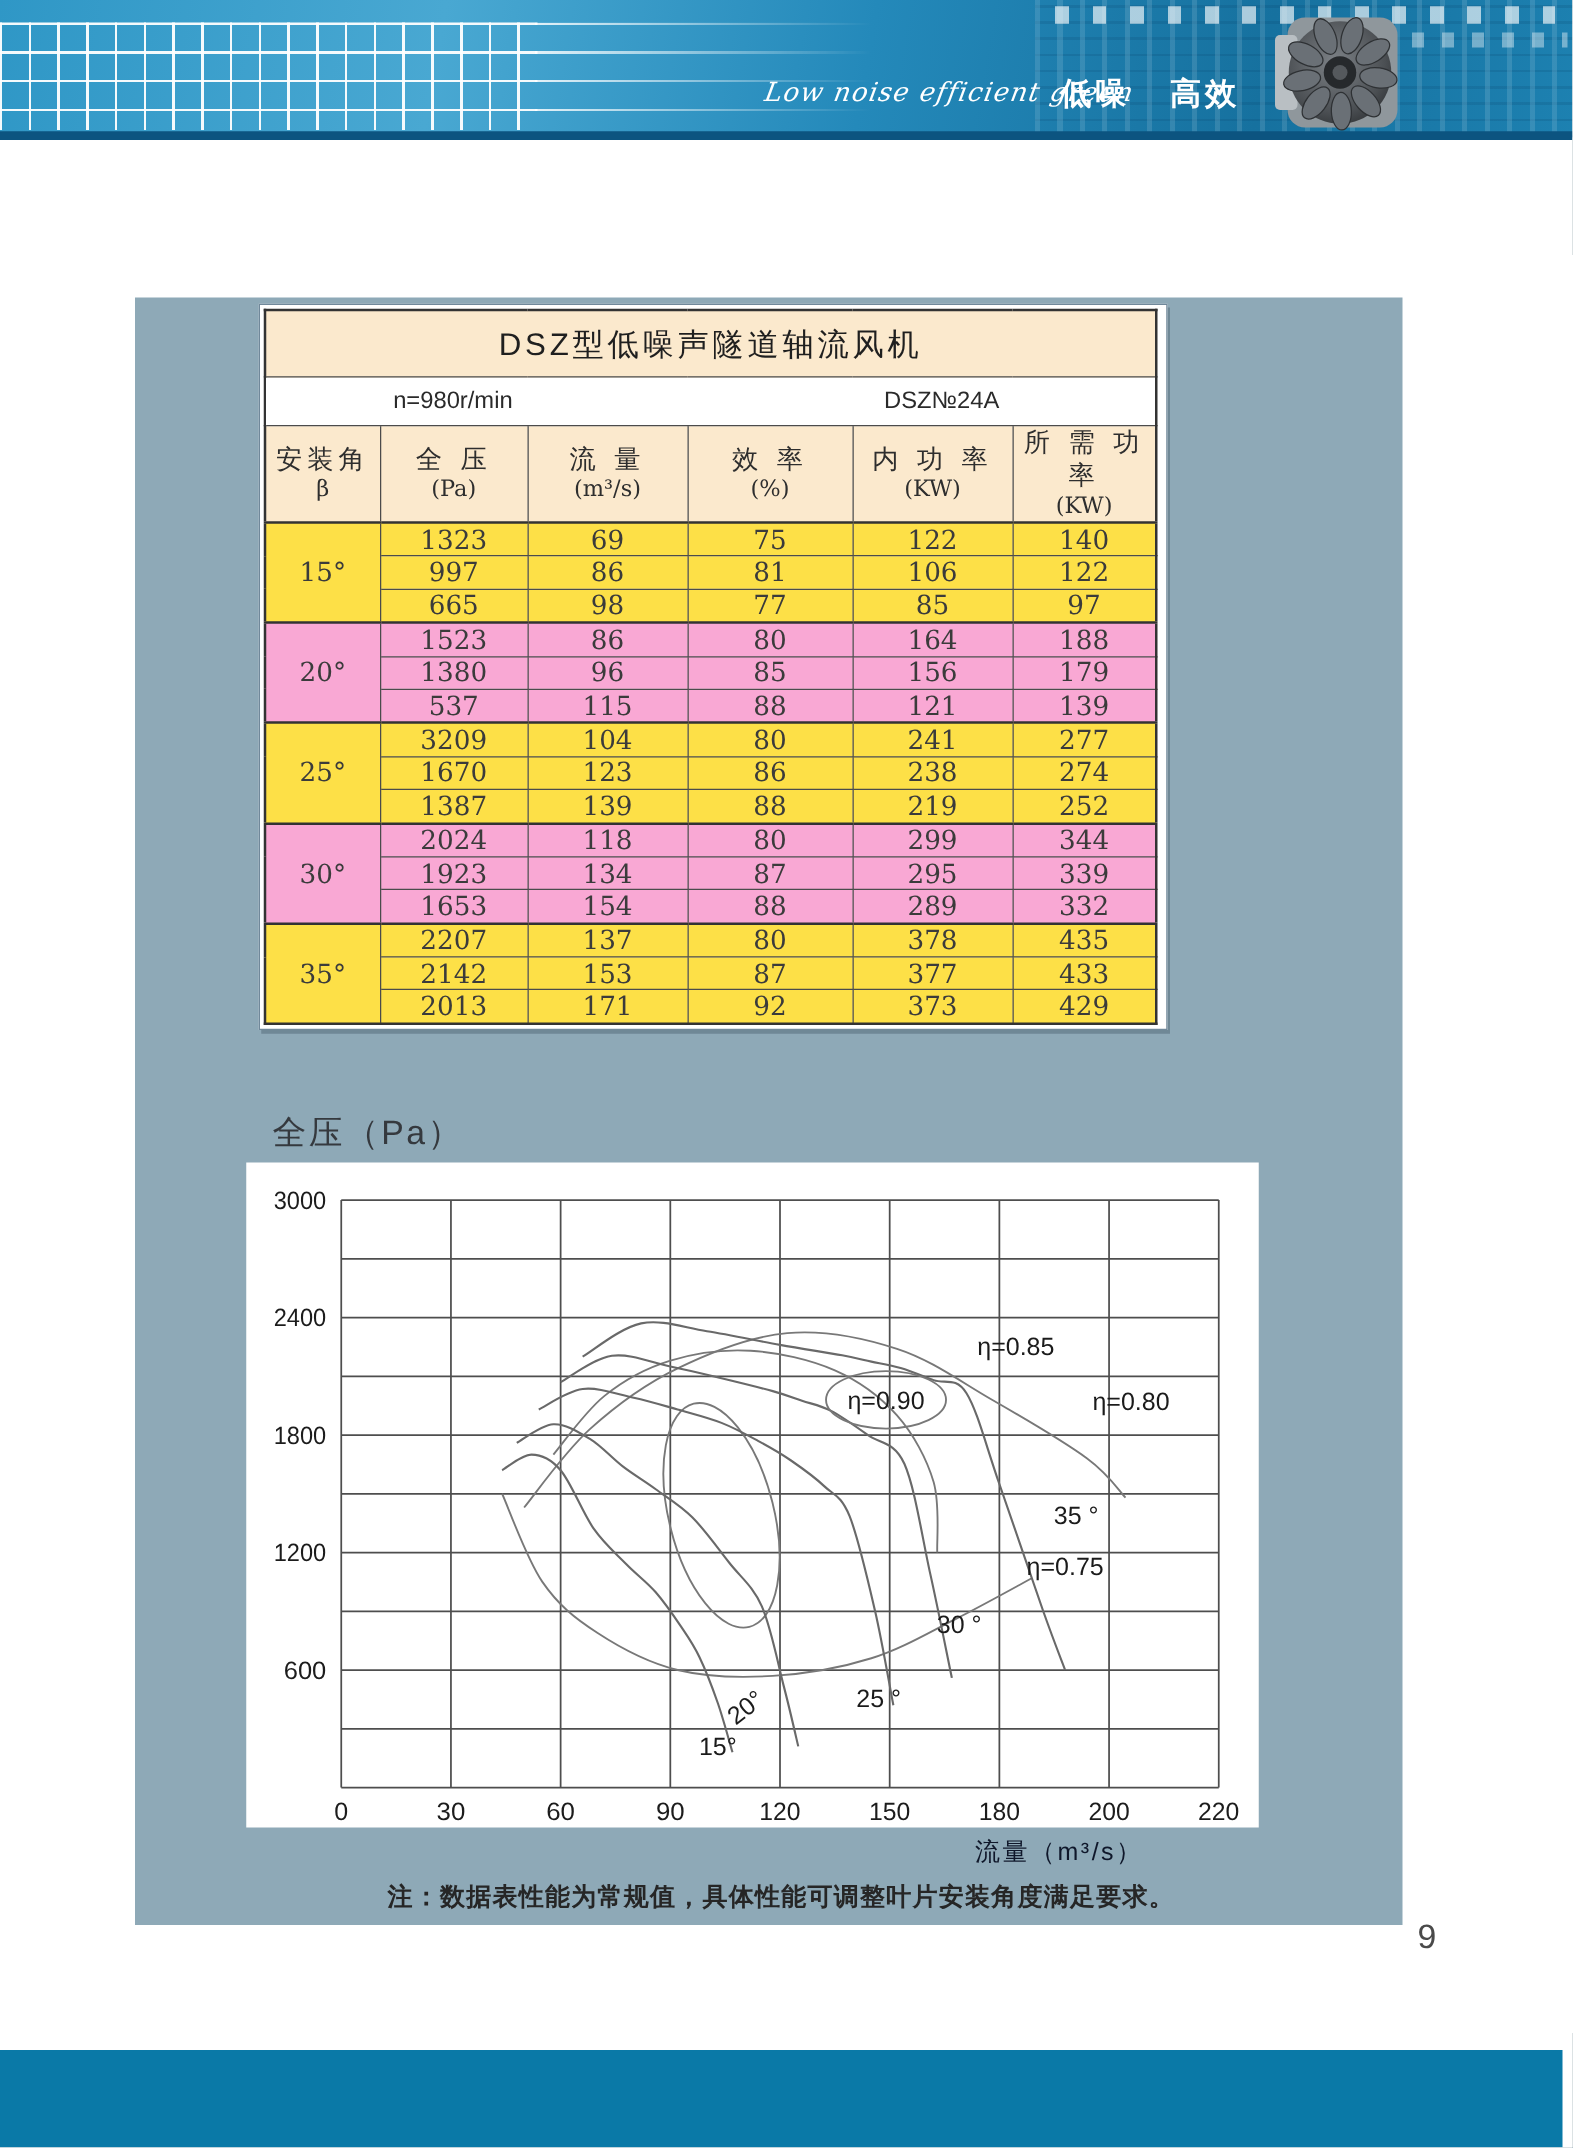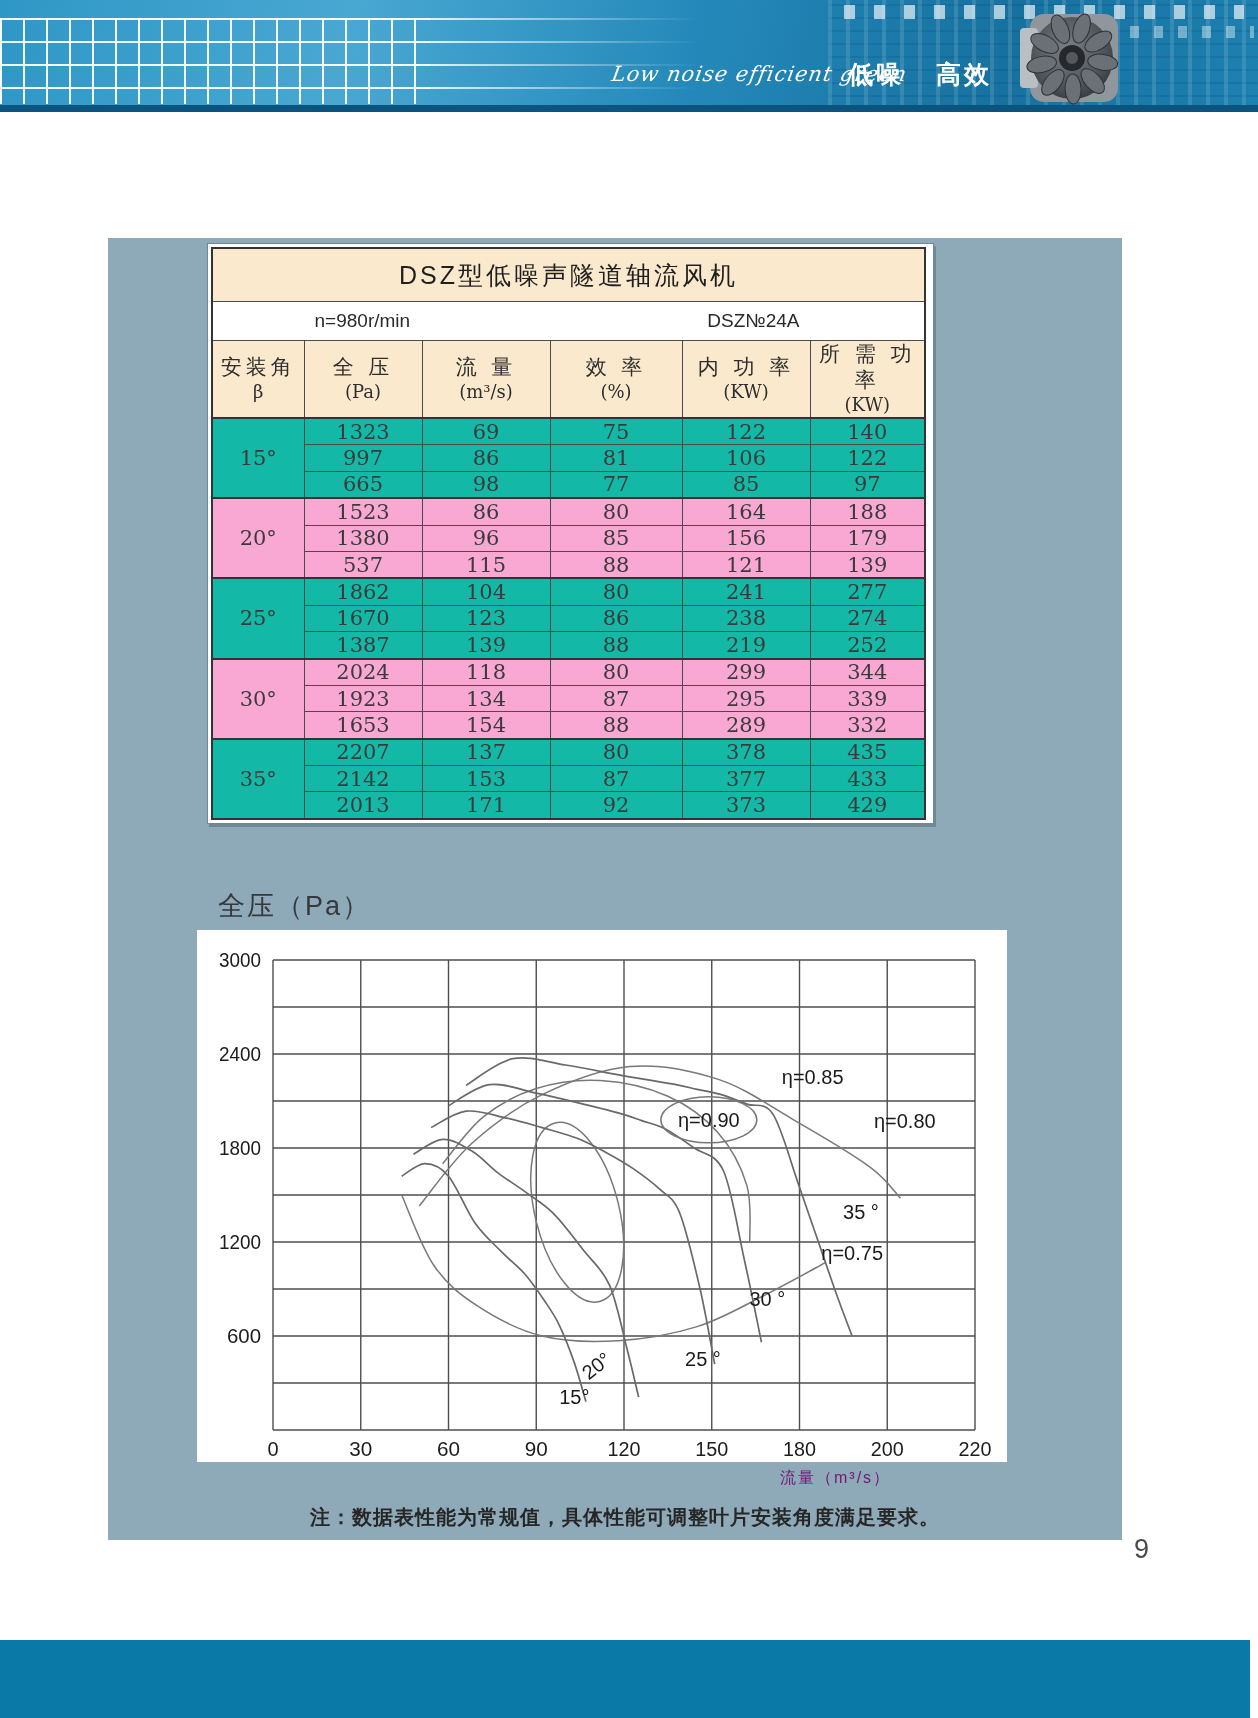--- a/index.html
+++ b/index.html
@@ -43,30 +43,30 @@
   tr.title-row td{background:#fbe9cd;height:52px;font-size:25px;letter-spacing:3px;color:#1f1f1f;
                font-family:"Liberation Sans",sans-serif;}
   tr.sub-row td{background:#ffffff;height:38px;font-size:19px;color:#2a2a2a;position:relative;}
   tr.sub-row .speed{position:absolute;left:21%;top:50%;transform:translate(-50%,-50%);white-space:nowrap;}
   tr.sub-row .model{position:absolute;left:76%;top:50%;transform:translate(-50%,-50%);white-space:nowrap;}
   tr.head-row th{background:#fbe9cd;height:56px;font-weight:normal;
                font-family:"DejaVu Serif",serif;}
   tr.head-row .h1{font-size:21px;letter-spacing:4px;line-height:26px;color:#2e2e2e;}
   tr.head-row .h2{font-size:18px;line-height:24px;color:#2e2e2e;}
   tbody td{height:25.4px;font-family:"DejaVu Serif",serif;font-size:21px;}
-  tr.g-blue td{background:#14b8a6;}
+  tr.g-blue td{background:#fde047;}
   tr.g-cream td{background:#f9a8d4;}
   tr.g-start td{border-top:2.6px solid #333;}
   tbody td.angle{font-size:21px;}
   table.spec{border:2.6px solid #333;}
 
   
   .chart-title{position:absolute;left:110px;top:650px;font-size:27px;color:#35393e;letter-spacing:2px;}
   .chart-box{position:absolute;left:89px;top:692px;width:810px;height:532px;background:#ffffff;}
-  .flow-label{position:absolute;left:672px;top:1230px;font-size:16px;color:#701a75;letter-spacing:2px;}
+  .flow-label{position:absolute;left:672px;top:1230px;font-size:20px;color:#0f172a;letter-spacing:2px;}
   .note{position:absolute;left:202px;top:1266px;font-size:20px;font-weight:bold;color:#262626;letter-spacing:1px;}
 
   .page-num{position:absolute;left:1134px;top:1534px;font-size:27px;color:#4a4a4a;}
   .footer{position:absolute;left:0;top:1640px;width:1250px;height:78px;background:#0a79a7;}
 </style>
 </head>
 <body>
 
 <div class="page">
 
@@ -197,21 +197,21 @@
             </tr>
             <tr class="g-cream">
               <td>537</td>
               <td>115</td>
               <td>88</td>
               <td>121</td>
               <td>139</td>
             </tr>
             <tr class="g-blue g-start">
               <td rowspan="3" class="angle">25°</td>
-              <td>1862</td>
+              <td>3209</td>
               <td>104</td>
               <td>80</td>
               <td>241</td>
               <td>277</td>
             </tr>
             <tr class="g-blue">
               <td>1670</td>
               <td>123</td>
               <td>86</td>
               <td>238</td>

